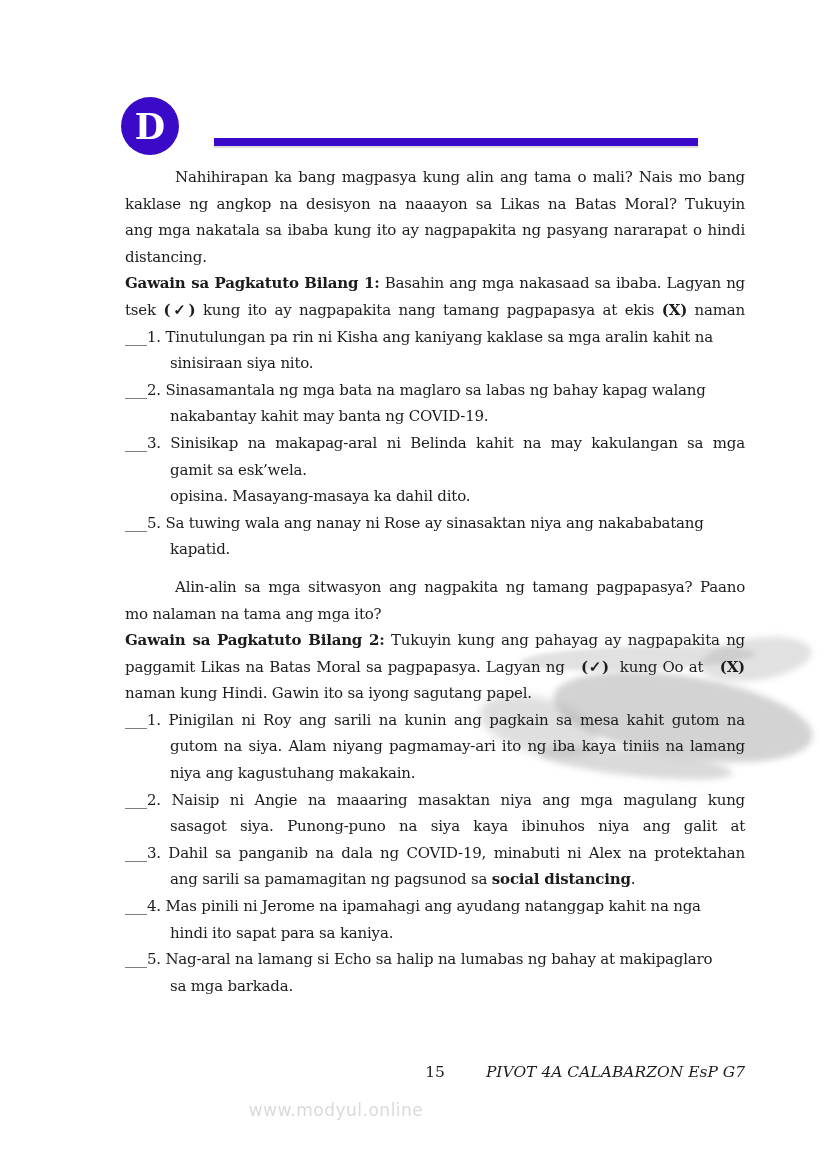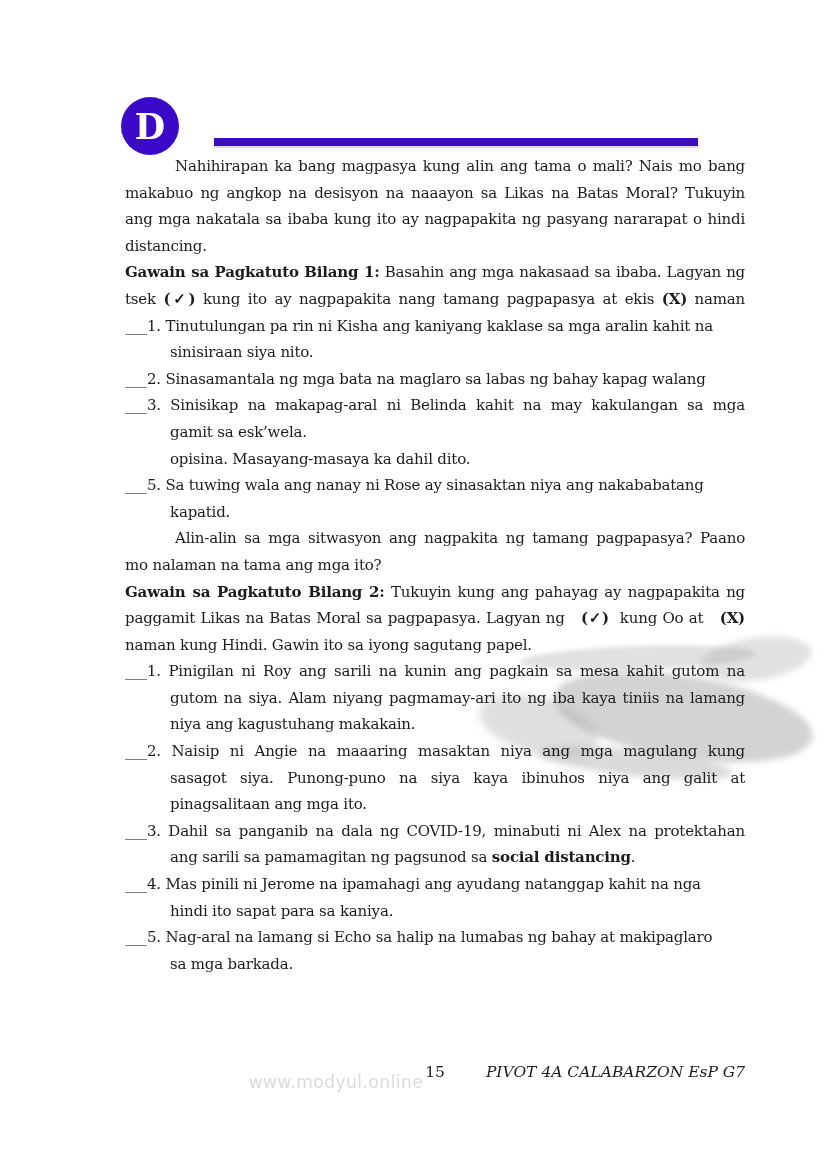--- a/index.html
+++ b/index.html
@@ -20,41 +20,41 @@
     background:var(--accent); box-shadow:0 2px 0 rgba(165,165,165,.38);
   }
   
   .doc{
     position:absolute; left:125px; top:153px; width:620px; z-index:1;
     font-size:15px; line-height:26.6px; letter-spacing:-0.2px;
   }
   .block{ margin:0; }
   .line{ text-align:left; }
   .line.j{ text-align:justify; text-align-last:justify; }
-  .line.ind{ text-indent:50px; }
+  .line.ind{ text-indent:50px;margin-top:11px; }
   .line.cont{ padding-left:45px; }
   .bold{ font-weight:bold; }
   
   .stain{ position:absolute; z-index:0; border-radius:50%; }
   .s1{ left:520px; top:646px; width:235px; height:24px; background:rgba(168,168,168,.34); filter:blur(2px); transform:rotate(-2deg); }
   .s2{ left:552px; top:676px; width:262px; height:82px; background:rgba(163,163,163,.48); filter:blur(3px); transform:rotate(9deg); }
   .s3{ left:478px; top:698px; width:122px; height:56px; background:rgba(172,172,172,.38); filter:blur(4px); transform:rotate(15deg); }
   .s4{ left:538px; top:750px; width:195px; height:26px; background:rgba(168,168,168,.42); filter:blur(3px); transform:rotate(6deg); }
   .s5{ left:700px; top:638px; width:112px; height:42px; background:rgba(172,172,172,.36); filter:blur(3px); transform:rotate(-8deg); }
   
   .pagenum{
     position:absolute; left:125px; top:1063px; width:620px; text-align:center;
     font-size:15.5px; z-index:1;
   }
   .source{
     position:absolute; right:81px; top:1063px; font-style:italic;
     font-size:15.5px; z-index:1;margin-left:8px;
   }
   .site{
-    position:absolute; left:0; top:1072px; width:672px; text-align:center;
+    position:absolute; left:0; top:1100px; width:672px; text-align:center;
     font-family:"DejaVu Sans", sans-serif; font-size:17px; color:#dadada;
     letter-spacing:.5px; z-index:1;
   }
 </style>
 </head>
 <body>
 
 <div class="page">
 
   <div class="badge">
@@ -64,34 +64,35 @@
 
   <div class="stain s1"></div>
   <div class="stain s2"></div>
   <div class="stain s3"></div>
   <div class="stain s4"></div>
   <div class="stain s5"></div>
 
   <div class="doc">
       <div class="block">
         <div class="line j ind"><span>Nahihirapan ka bang magpasya kung alin ang tama o mali? Nais mo bang</span></div>
-        <div class="line j"><span>makabuo ng angkop na desisyon na naaayon sa Likas na Batas Moral? Tukuyin</span></div>
+        <div class="line j"><span>kaklase ng angkop na desisyon na naaayon sa Likas na Batas Moral? Tukuyin</span></div>
         <div class="line j"><span>ang mga nakatala sa ibaba kung ito ay nagpapakita ng pasyang nararapat o hindi</span></div>
         <div class="line"><span>distancing.</span></div>
       </div>
       <div class="block">
         <div class="line j"><span class="bold">Gawain sa Pagkatuto Bilang 1:</span><span> Basahin ang mga nakasaad sa ibaba. Lagyan ng</span></div>
         <div class="line j"><span>tsek </span><span class="bold">(✓)</span><span> kung ito ay nagpapakita nang tamang pagpapasya at ekis </span><span class="bold">(X)</span><span> naman</span></div>
       </div>
       <div class="block">
         <div class="line"><span>___1. Tinutulungan pa rin ni Kisha ang kaniyang kaklase sa mga aralin kahit na</span></div>
         <div class="line cont"><span>sinisiraan siya nito.</span></div>
       </div>
       <div class="block">
         <div class="line"><span>___2. Sinasamantala ng mga bata na maglaro sa labas ng bahay kapag walang</span></div>
+        <div class="line cont"><span>nakabantay kahit may banta ng COVID-19.</span></div>
       </div>
       <div class="block">
         <div class="line j"><span>___3. Sinisikap na makapag-aral ni Belinda kahit na may kakulangan sa mga</span></div>
         <div class="line cont"><span>gamit sa esk’wela.</span></div>
       </div>
       <div class="block">
         <div class="line cont"><span>opisina. Masayang-masaya ka dahil dito.</span></div>
       </div>
       <div class="block">
         <div class="line"><span>___5. Sa tuwing wala ang nanay ni Rose ay sinasaktan niya ang nakababatang</span></div>
@@ -107,21 +108,20 @@
         <div class="line"><span>naman kung Hindi. Gawin ito sa iyong sagutang papel.</span></div>
       </div>
       <div class="block">
         <div class="line j"><span>___1. Pinigilan ni Roy ang sarili na kunin ang pagkain sa mesa kahit gutom na</span></div>
         <div class="line j cont"><span>gutom na siya. Alam niyang pagmamay-ari ito ng iba kaya tiniis na lamang</span></div>
         <div class="line cont"><span>niya ang kagustuhang makakain.</span></div>
       </div>
       <div class="block">
         <div class="line j"><span>___2. Naisip ni Angie na maaaring masaktan niya ang mga magulang kung</span></div>
         <div class="line j cont"><span>sasagot siya. Punong-puno na siya kaya ibinuhos niya ang galit at</span></div>
-        <div class="line cont"><span>pinagsalitaan ang mga ito.</span></div>
       </div>
       <div class="block">
         <div class="line j"><span>___3. Dahil sa panganib na dala ng COVID-19, minabuti ni Alex na protektahan</span></div>
         <div class="line cont"><span>ang sarili sa pamamagitan ng pagsunod sa </span><span class="bold">social distancing</span><span>.</span></div>
       </div>
       <div class="block">
         <div class="line"><span>___4. Mas pinili ni Jerome na ipamahagi ang ayudang natanggap kahit na nga</span></div>
         <div class="line cont"><span>hindi ito sapat para sa kaniya.</span></div>
       </div>
       <div class="block">

